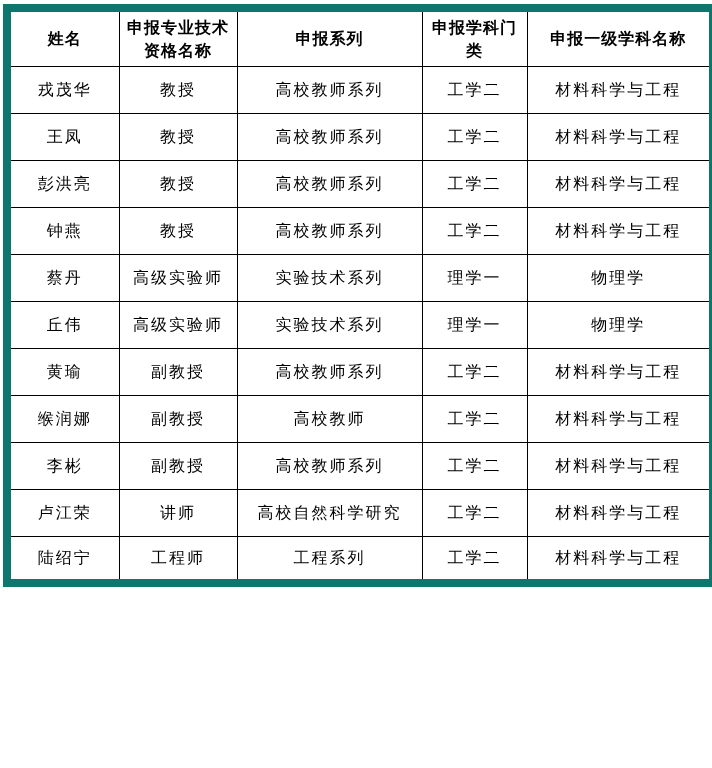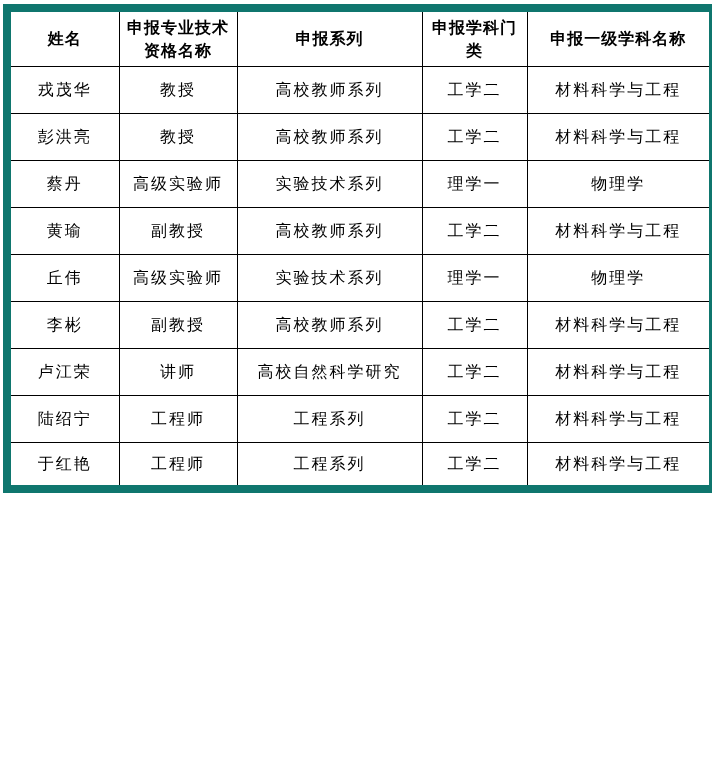--- a/index.html
+++ b/index.html
@@ -78,46 +78,67 @@
     </thead>
     <tbody>
         <tr>
           <td>戎茂华</td>
           <td>教授</td>
           <td>高校教师系列</td>
           <td>工学二</td>
           <td>材料科学与工程</td>
         </tr>
         <tr>
+          <td>王凤</td>
+          <td>教授</td>
+          <td>高校教师系列</td>
+          <td>工学二</td>
+          <td>材料科学与工程</td>
+        </tr>
+        <tr>
           <td>彭洪亮</td>
+          <td>教授</td>
+          <td>高校教师系列</td>
+          <td>工学二</td>
+          <td>材料科学与工程</td>
+        </tr>
+        <tr>
+          <td>钟燕</td>
           <td>教授</td>
           <td>高校教师系列</td>
           <td>工学二</td>
           <td>材料科学与工程</td>
         </tr>
         <tr>
           <td>蔡丹</td>
           <td>高级实验师</td>
           <td>实验技术系列</td>
           <td>理学一</td>
           <td>物理学</td>
         </tr>
         <tr>
+          <td>丘伟</td>
+          <td>高级实验师</td>
+          <td>实验技术系列</td>
+          <td>理学一</td>
+          <td>物理学</td>
+        </tr>
+        <tr>
           <td>黄瑜</td>
           <td>副教授</td>
           <td>高校教师系列</td>
           <td>工学二</td>
           <td>材料科学与工程</td>
         </tr>
         <tr>
-          <td>丘伟</td>
-          <td>高级实验师</td>
-          <td>实验技术系列</td>
-          <td>理学一</td>
-          <td>物理学</td>
+          <td>缑润娜</td>
+          <td>副教授</td>
+          <td>高校教师</td>
+          <td>工学二</td>
+          <td>材料科学与工程</td>
         </tr>
         <tr>
           <td>李彬</td>
           <td>副教授</td>
           <td>高校教师系列</td>
           <td>工学二</td>
           <td>材料科学与工程</td>
         </tr>
         <tr>
           <td>卢江荣</td>
@@ -126,22 +147,15 @@
           <td>工学二</td>
           <td>材料科学与工程</td>
         </tr>
         <tr>
           <td>陆绍宁</td>
           <td>工程师</td>
           <td>工程系列</td>
           <td>工学二</td>
           <td>材料科学与工程</td>
         </tr>
-        <tr>
-          <td>于红艳</td>
-          <td>工程师</td>
-          <td>工程系列</td>
-          <td>工学二</td>
-          <td>材料科学与工程</td>
-        </tr>
       </tbody>
   </table>
 </div>
 
 </body></html>

